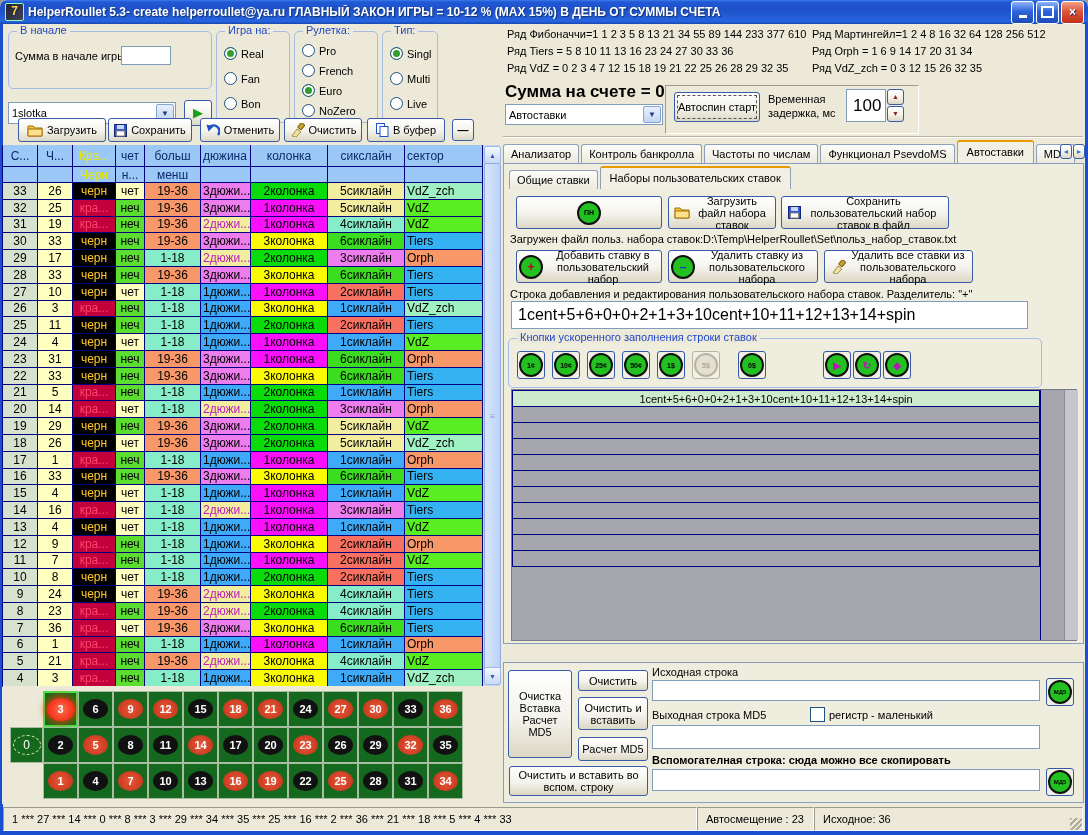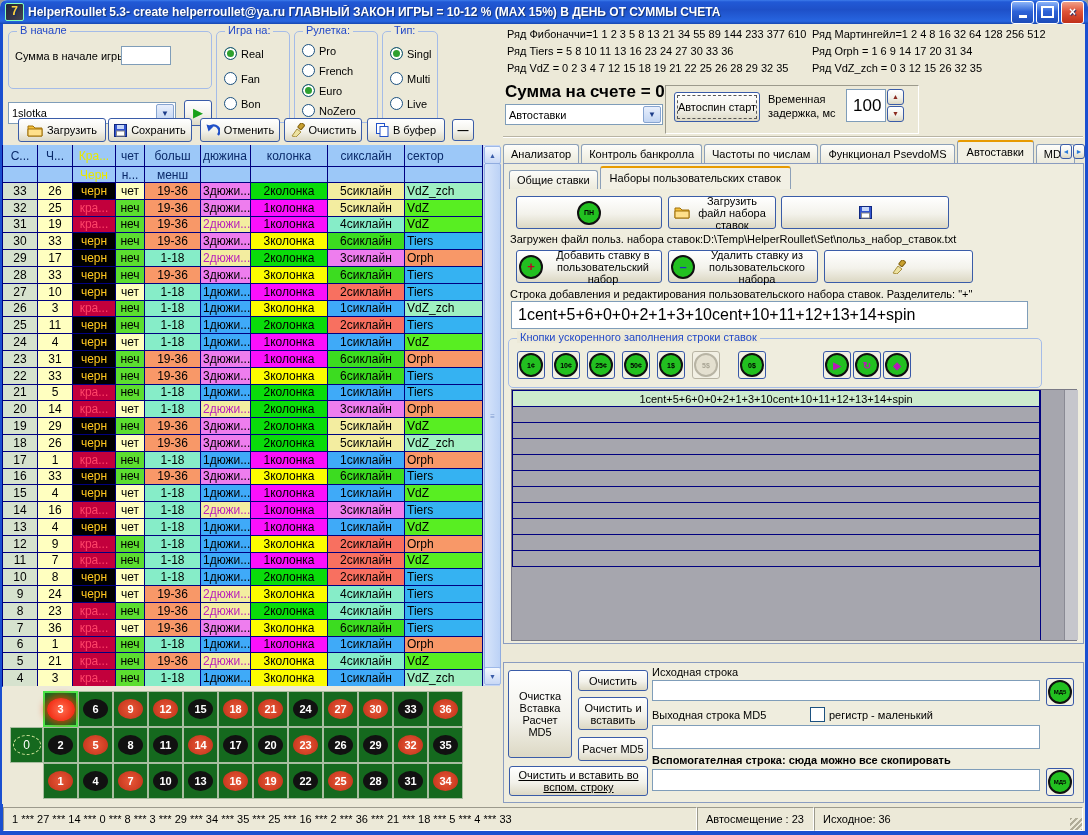--- a/index.html
+++ b/index.html
@@ -772,20 +772,21 @@
     <span style="white-space:normal;width:76px;">Загрузить файл набора ставок</span>
     </div>
   <div class="abs btn" style="left:781px;top:196px;width:168px;height:33px;">
     <span class="ic">
         <svg width="13" height="13" viewBox="0 0 13 13">
           <rect x="0.5" y="0.5" width="12" height="12" fill="#3355D0" stroke="#102880"></rect>
           <rect x="3" y="1" width="7" height="4" fill="#C8D8F8"></rect>
           <rect x="2.5" y="7" width="8" height="5" fill="#FFF" stroke="#888"></rect>
         </svg>
       </span>
+    <span style="white-space:normal;width:138px;">Сохранить пользовательский набор ставок в файл</span>
     </div>
 
   <div class="abs lbl" style="left:510px;top:233px;">Загружен файл польз. набора ставок:D:\Temp\HelperRoullet\Set\польз_набор_ставок.txt</div>
 
   <div class="abs btn" style="left:516px;top:250px;width:146px;height:33px;">
     <span class="ic">
         <span class="chipico" style="font-size:13px;color:#C00028;">+</span>
       </span>
     <span style="white-space:normal;width:112px;">Добавить ставку в пользовательский набор</span>
     </div>
@@ -795,20 +796,21 @@
       </span>
     <span style="white-space:normal;width:116px;">Удалить ставку из пользовательского набора</span>
     </div>
   <div class="abs btn" style="left:824px;top:250px;width:149px;height:33px;">
     <span class="ic">
         <svg width="15" height="14" viewBox="0 0 15 14">
           <rect x="9" y="0" width="4.5" height="6" rx="1" transform="rotate(40 11 3)" fill="#C8A030" stroke="#806010"></rect>
           <path d="M2 13 L7 6 L11 9 L6 14z" fill="#EDE2A0" stroke="#A89040"></path>
         </svg>
       </span>
+    <span style="white-space:normal;width:116px;">Удалить все ставки из пользовательского набора</span>
     </div>
 
   <div class="abs lbl" style="left:510px;top:288px;">Строка добавления и редактирования пользовательского набора ставок. Разделитель: "+"</div>
   <input class="abs field" style="left: 511px; top: 301px; width: 517px; height: 28px; font-size: 16px; padding-left: 6px;" value="1cent+5+6+0+0+2+1+3+10cent+10+11+12+13+14+spin">
 
   <div class="abs grp" style="left:508px;top:338px;width:532px;height:48px;">
     <span class="glabel">Кнопки ускоренного заполнения строки ставок</span>
     <div id="chips-row" style="position:absolute;left:8px;top:12px;display:flex;">
         <span class="chipbtn" style="margin-right: 7px;">
           <span class="chipico">1¢</span>
@@ -869,21 +871,21 @@
   <div class="abs btn" style="left:578px;top:670px;width:70px;height:21px;">
     <span>Очистить</span>
     </div>
   <div class="abs btn" style="left:578px;top:697px;width:70px;height:33px;">
     <span style="white-space:normal;width:62px;">Очистить и вставить</span>
     </div>
   <div class="abs btn" style="left:578px;top:737px;width:70px;height:24px;">
     <span>Расчет MD5</span>
     </div>
   <div class="abs btn" style="left:509px;top:766px;width:139px;height:30px;">
-    <span style="white-space:normal;width:128px;text-decoration:underline;">Очистить и  вставить во вспом. строку</span>
+    <span style="white-space:normal;width:128px;">Очистить и  вставить во вспом. строку</span>
     </div>
 
   <div class="abs lbl" style="left:652px;top:666px;">Исходная строка</div>
   <input class="abs field" style="left: 652px; top: 680px; width: 388px; height: 21px;" value="">
   <div class="abs chipbtn" style="left:1046px;top:678px;">
       <span class="chipico" style="font-size:6px;">МД5</span>
     </div>
 
   <div class="abs lbl" style="left:652px;top:709px;">Выходная строка MD5</div>
   <span class="abs checkbox" style="left:810px;top:707px;"></span>

